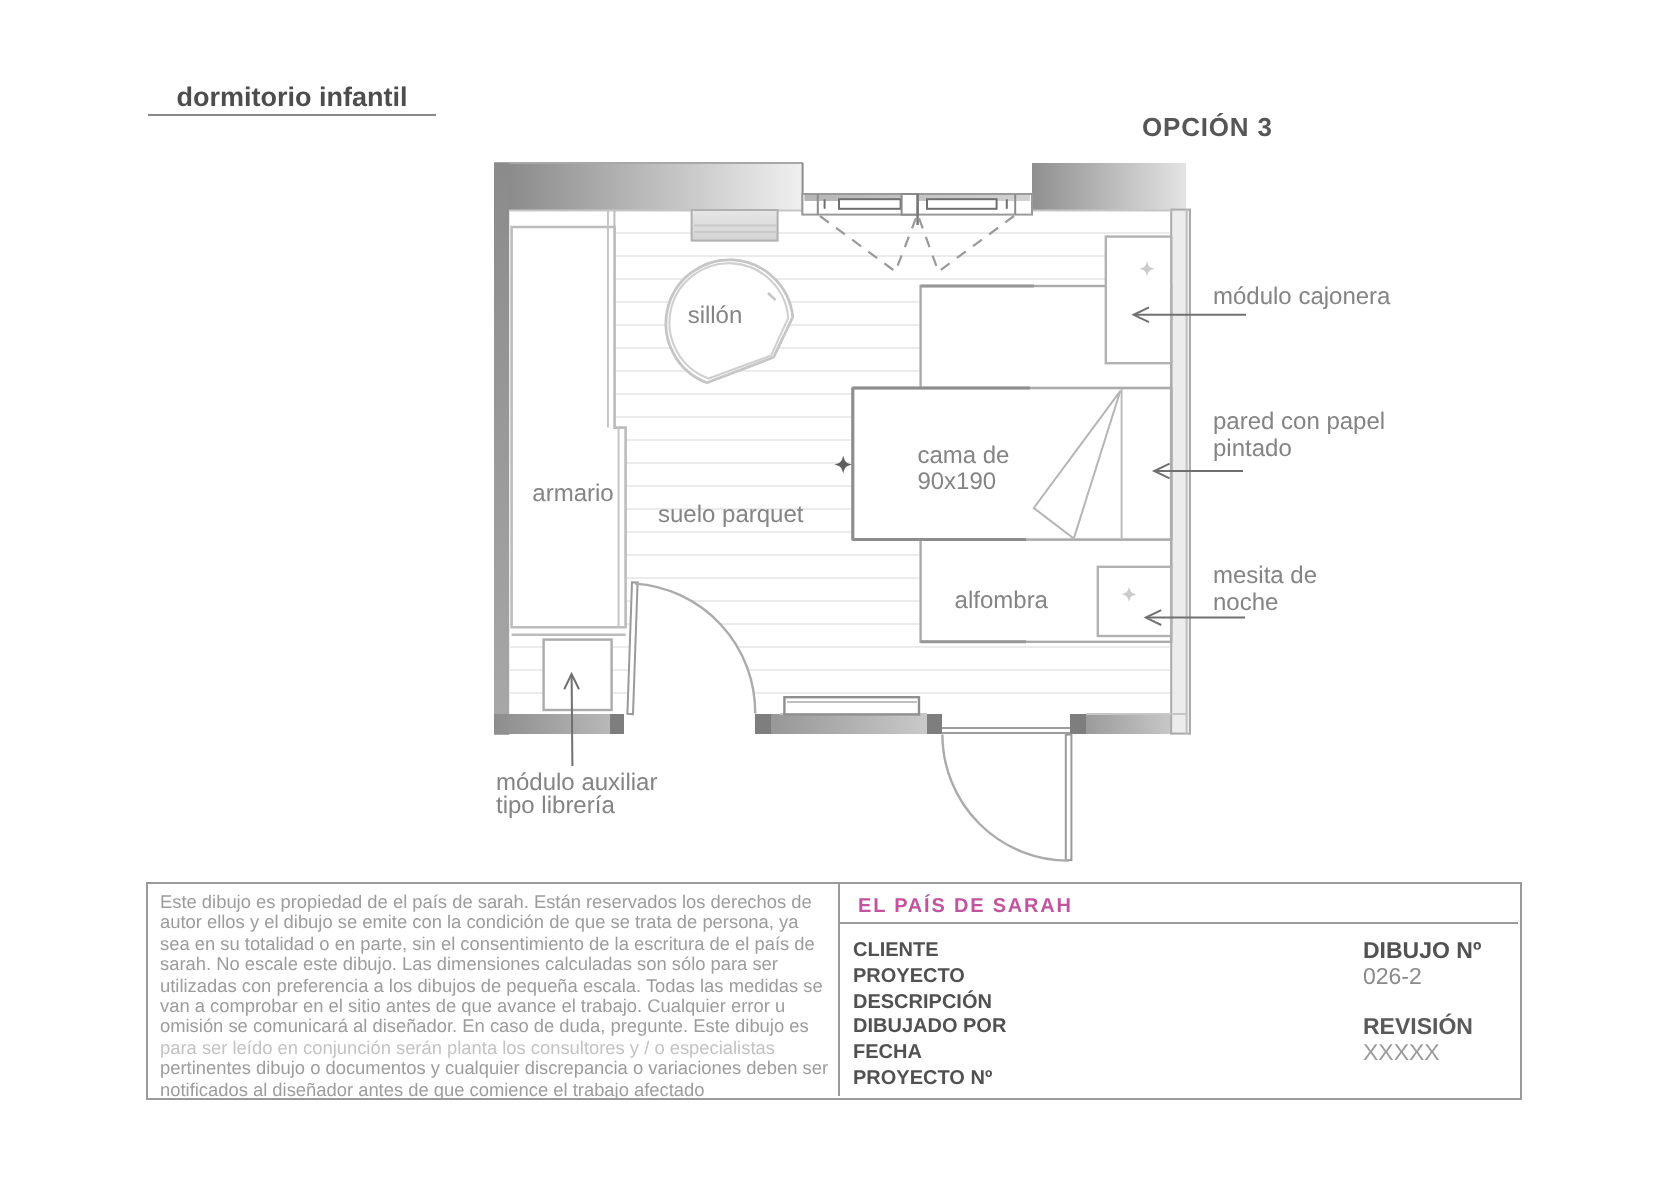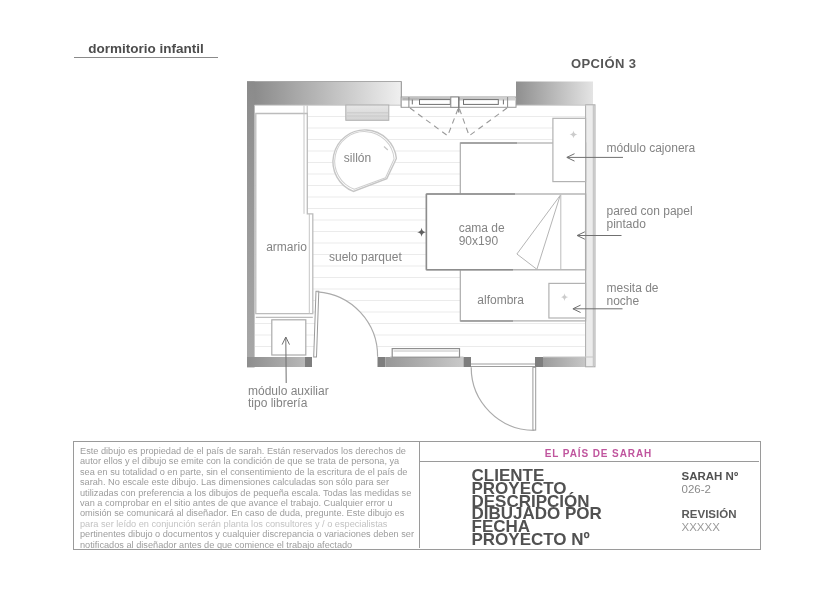--- a/index.html
+++ b/index.html
@@ -301,30 +301,30 @@
 sea en su totalidad o en parte, sin el consentimiento de la escritura de el país de<br>
 sarah. No escale este dibujo. Las dimensiones calculadas son sólo para ser<br>
 utilizadas con preferencia a los dibujos de pequeña escala. Todas las medidas se<br>
 van a comprobar en el sitio antes de que avance el trabajo. Cualquier error u<br>
 omisión se comunicará al diseñador. En caso de duda, pregunte. Este dibujo es<br>
 <span style="color:#c3c3c3;">para ser leído en conjunción serán planta los consultores y / o especialistas</span><br>
 pertinentes dibujo o documentos y cualquier discrepancia o variaciones deben ser<br>
 notificados al diseñador antes de que comience el trabajo afectado
 </div>
 
-<div class="abs" style="left:429px;top:447.5px;width:339px;text-align:center;font-size:10px;font-weight:bold;letter-spacing:0.9px;color:#c0559e;">EL PAÍS DE SARAH</div>
+<div class="abs" style="left:429px;top:447.5px;width:339px;text-align:left;font-size:10px;font-weight:bold;letter-spacing:0.9px;color:#c0559e;">EL PAÍS DE SARAH</div>
 
 <div class="abs" style="left:419px;top:460.6px;width:340px;height:1px;background:#9a9a9a;"></div>
 
-<div class="abs" style="left:426.5px;top:470px;font-size:17px;line-height:12.78px;font-weight:bold;color:#515151;margin-left:45px;">
+<div class="abs" style="left:426.5px;top:470px;font-size:10px;line-height:12.78px;font-weight:bold;color:#515151;">
 CLIENTE<br>PROYECTO<br>DESCRIPCIÓN<br>DIBUJADO POR<br>FECHA<br>PROYECTO Nº
 </div>
 
 
 <div class="abs" style="left:681.5px;top:470px;font-size:11.5px;line-height:12.78px;">
-<span style="font-weight:bold;color:#515151;">SARAH Nº</span><br>
+<span style="font-weight:bold;color:#515151;">DIBUJO Nº</span><br>
 <span style="color:#8a8a8a;">026-2</span><br>
 <span>&nbsp;</span><br>
 <span style="font-weight:bold;color:#5a5a5a;">REVISIÓN</span><br>
 <span style="color:#9a9a9a;">XXXXX</span>
 </div>
 
 </div>
 
 </body></html>

